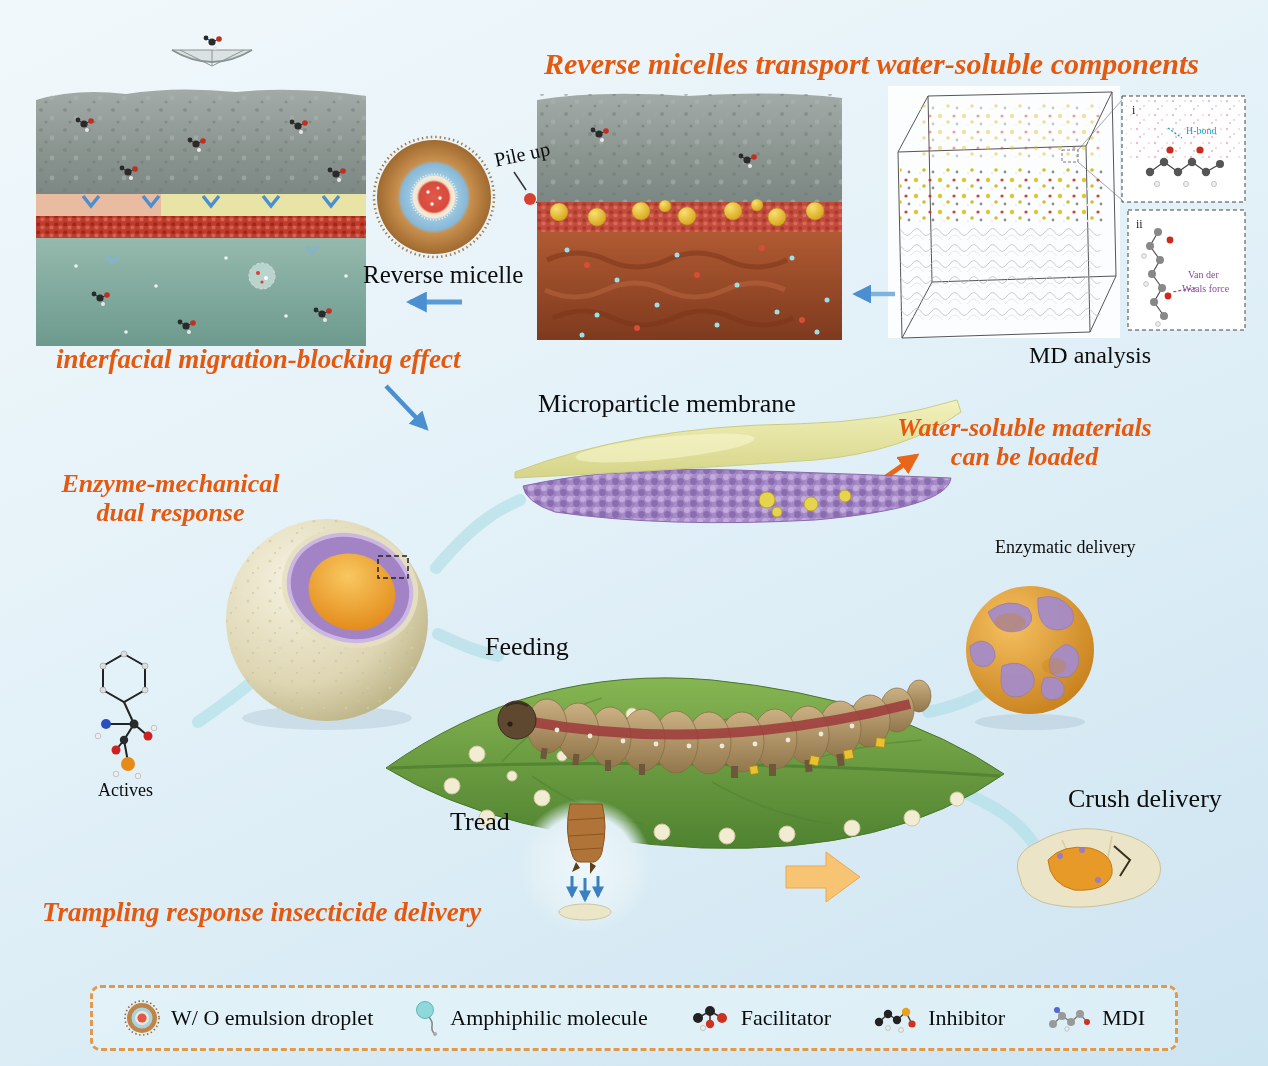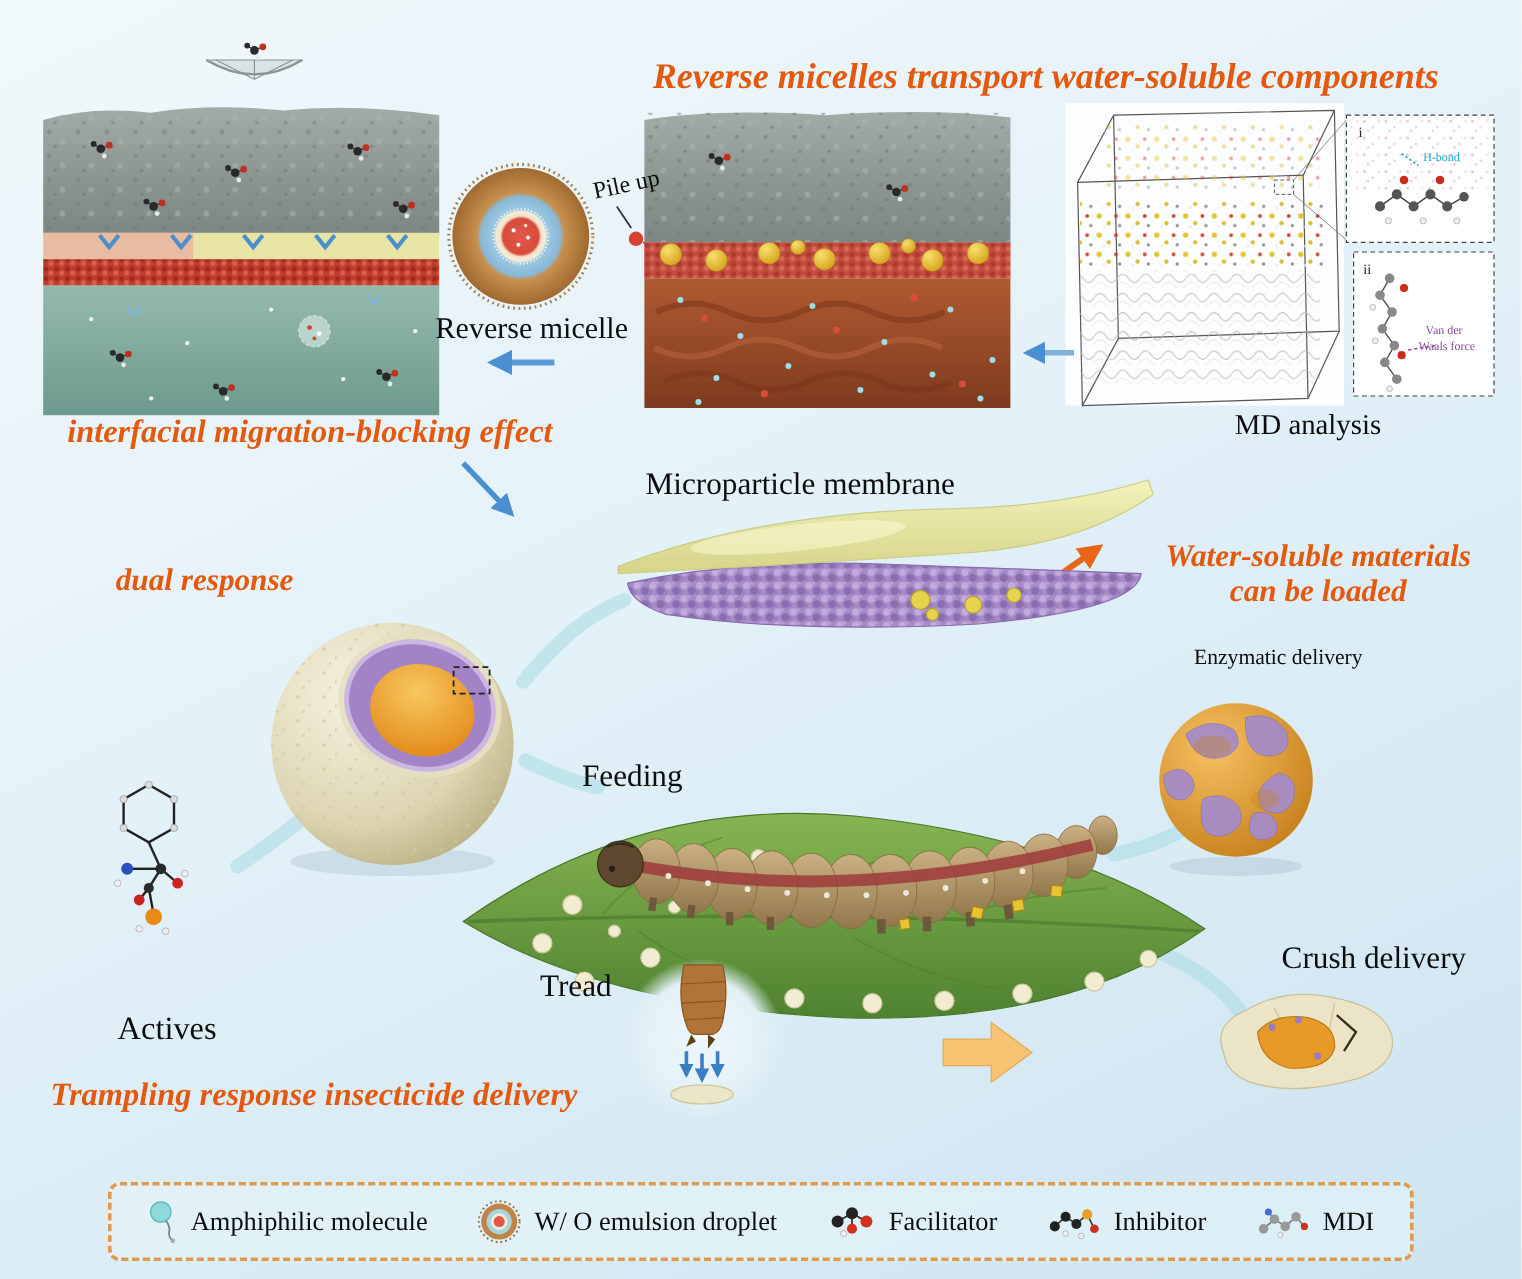--- a/index.html
+++ b/index.html
@@ -509,60 +509,61 @@
 <div class="lbl black" style="left:494px;top:143px;font-size:20px;transform:rotate(-12deg);">Pile up</div>
 
 <div class="lbl black" style="left:363px;top:261px;font-size:25px;">Reverse micelle</div>
 
 <div class="lbl black" style="left:1000px;top:342px;width:180px;text-align:center;font-size:24px;">MD analysis</div>
 
 <div class="lbl orange" style="left:40px;top:344px;font-size:27px;margin-left:16px;">interfacial migration-blocking effect</div>
 
 <div class="lbl black" style="left:538px;top:389px;font-size:26px;">Microparticle membrane</div>
 
-<div class="lbl orange center" style="left:946px;top:413px;width:305px;font-size:26px;margin-top:36px;">
+<div class="lbl orange center" style="left:872px;top:413px;width:305px;font-size:26px;">
   <div>Water-soluble materials</div>
   <div>can be loaded</div>
 </div>
 
 <div class="lbl orange center" style="left:38px;top:469px;width:265px;font-size:26px;">
+  <div>Enzyme-mechanical</div>
   <div>dual response</div>
 </div>
 
 <div class="lbl black" style="left:995px;top:537px;font-size:18px;text-align:right;">Enzymatic delivery</div>
 
 
 <div class="lbl black" style="left:485px;top:632px;font-size:26px;">Feeding</div>
 
-<div class="lbl black" style="left:98px;top:842px;font-size:27px;">Actives</div>
+<div class="lbl black" style="left:98px;top:780px;font-size:18px;">Actives</div>
 
 <div class="lbl black" style="left:1068px;top:784px;font-size:26px;">Crush delivery</div>
 
 <div class="lbl black" style="left:450px;top:807px;font-size:26px;">Tread</div>
 
 <div class="lbl orange" style="left:42px;top:897px;font-size:27px;">Trampling response insecticide delivery</div>
 
 <div class="legend">
-  <div class="legend-item">
-    <svg width="26" height="38" viewBox="0 0 26 38">
-      <circle cx="11" cy="11" r="8.5" fill="#8fd8da" stroke="#5ab8bc" stroke-width="1"></circle>
-      <path d="M15,18 q4,5 3,9 q-1,5 3,8" stroke="#888" stroke-width="1.6" fill="none"></path>
-      <circle cx="21" cy="35" r="2" fill="#aaaaaa"></circle>
-    </svg>
-    <span class="legend-label">Amphiphilic molecule</span>
-  </div>
   <div class="legend-item">
     <svg width="38" height="38" viewBox="0 0 38 38">
       <circle cx="19" cy="19" r="17" fill="none" stroke="#9a6a30" stroke-width="1.6" stroke-dasharray="1.5,2.5"></circle>
       <circle cx="19" cy="19" r="15" fill="#c08448"></circle>
       <circle cx="19" cy="19" r="10.5" fill="#a8d4e0"></circle>
       <circle cx="19" cy="19" r="7" fill="#f2e8d8"></circle>
       <circle cx="19" cy="19" r="4.6" fill="#df5848"></circle>
     </svg>
     <span class="legend-label">W/ O emulsion droplet</span>
+  </div>
+  <div class="legend-item">
+    <svg width="26" height="38" viewBox="0 0 26 38">
+      <circle cx="11" cy="11" r="8.5" fill="#8fd8da" stroke="#5ab8bc" stroke-width="1"></circle>
+      <path d="M15,18 q4,5 3,9 q-1,5 3,8" stroke="#888" stroke-width="1.6" fill="none"></path>
+      <circle cx="21" cy="35" r="2" fill="#aaaaaa"></circle>
+    </svg>
+    <span class="legend-label">Amphiphilic molecule</span>
   </div>
   <div class="legend-item">
     <svg width="42" height="34" viewBox="0 0 42 34">
       <g stroke="#333" stroke-width="1.5">
         <line x1="9" y1="17" x2="21" y2="10"></line>
             <line x1="21" y1="10" x2="33" y2="17"></line>
         <line x1="21" y1="10" x2="21" y2="23"></line>
       </g>
       <circle cx="9" cy="17" r="5" fill="#222222"></circle>
       <circle cx="21" cy="10" r="5" fill="#222222"></circle>

